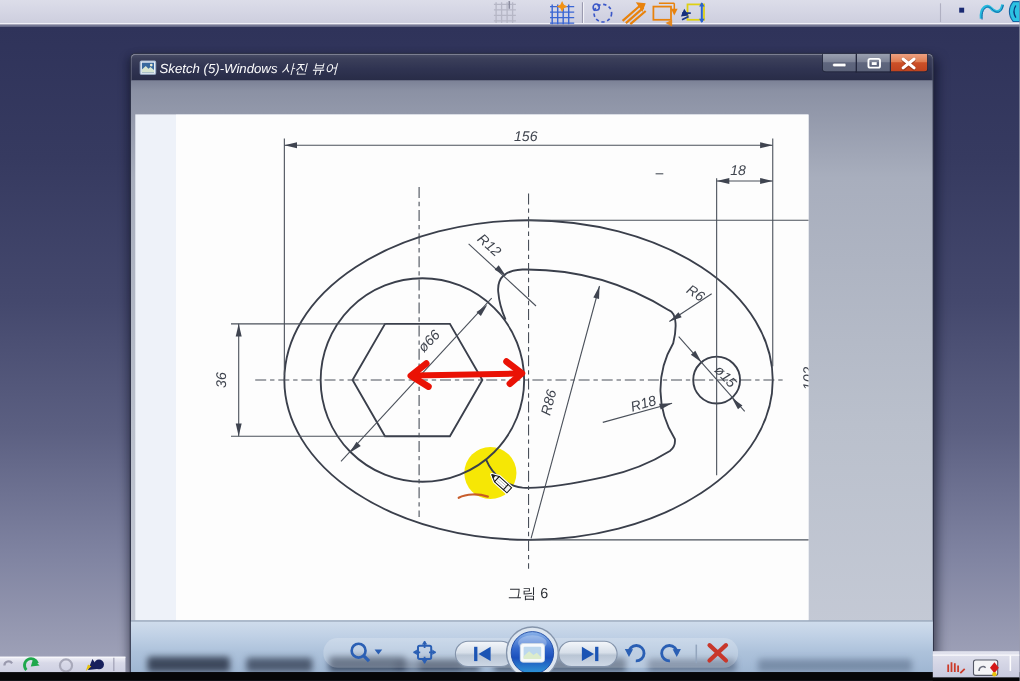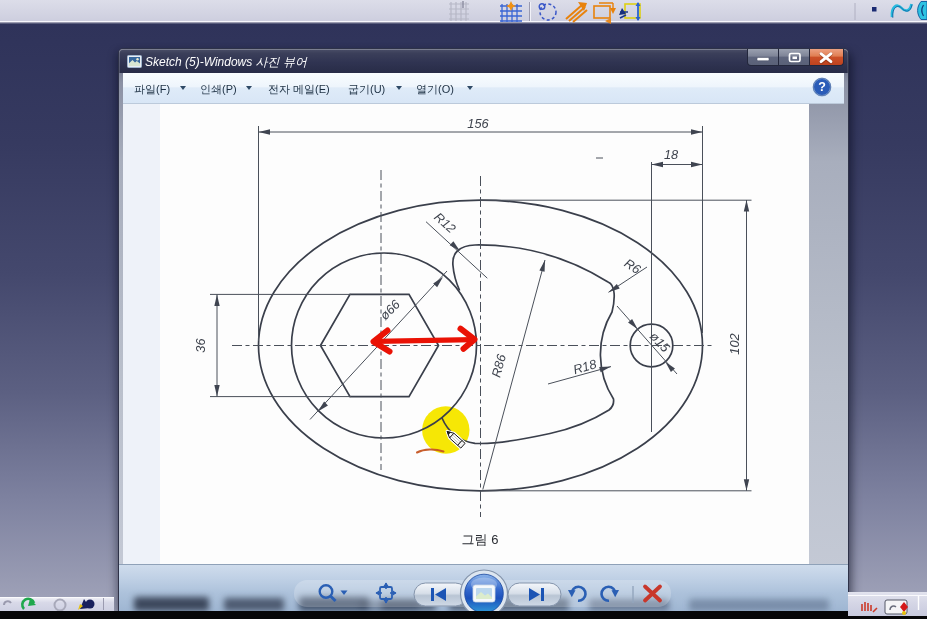--- a/index.html
+++ b/index.html
@@ -30,21 +30,21 @@
   #cmin{left:0;width:32px;background:linear-gradient(#9aa0b0 0%,#7e8497 45%,#5f667e 50%,#5a6178 100%);border-bottom-left-radius:4px;}
   #cmax{left:31px;width:32px;background:linear-gradient(#9aa0b0 0%,#7e8497 45%,#5f667e 50%,#5a6178 100%);}
   #cclose{left:62px;width:35px;background:linear-gradient(#eda081 0%,#e07e52 45%,#cc5028 50%,#bf431f 100%);border-bottom-right-radius:4px;}
   
   #menubar{position:absolute;left:4px;top:24px;width:721px;height:31px;
        background:linear-gradient(#f9fcfe 0%, #eef5fc 45%, #dfebf8 50%, #d8e6f6 100%);
        border-bottom:1px solid #bccadb;box-sizing:border-box;}
   .mi{position:absolute;top:9px;font-size:11px;color:#1c2f42;}
   .caret{position:absolute;top:13px;width:0;height:0;border-left:3.5px solid transparent;border-right:3.5px solid transparent;border-top:4.2px solid #2f4a66;}
   
-  #content{position:absolute;left:4px;top:55px;width:686px;height:460px;background:#eef2f9;overflow:hidden;}
+  #content{position:absolute;left:4px;top:55px;width:612px;height:460px;background:#eef2f9;overflow:hidden;}
   #scan{position:absolute;left:37px;top:0px;width:669px;height:460px;background:#fdfdfd;}
   
   #vbar{position:absolute;left:0px;top:515px;width:729px;height:47px;
      background:linear-gradient(#cfdcec 0%, #bfd0e5 30%, #adc2db 60%, #9fb6d2 100%);
      border-top:1px solid #8fa1b8;box-sizing:border-box;}
   
   #blurband{position:absolute;left:0;top:545px;width:729px;height:17px;filter:blur(3px);}
   
   #blkstrip{position:absolute;left:0;top:611px;width:927px;height:8px;background:#060608;z-index:5;}
   #blk2{position:absolute;left:848px;top:616px;width:79px;height:3px;background:#060608;z-index:7;}
@@ -127,36 +127,20 @@
       <svg width="100" height="17" style="left:0;top:0" viewBox="0 0 100 17">
         <rect x="10" y="8.5" width="12" height="3.2" rx="1.2" fill="#fff" stroke="#454a60" stroke-width="0.5"></rect>
         <rect x="42.5" y="4.5" width="10.5" height="8" rx="1.5" fill="none" stroke="#fff" stroke-width="1.7"></rect>
         <rect x="45.5" y="7.5" width="4.5" height="2.6" fill="#fff"></rect>
         <g stroke="#7a2a10" stroke-width="4" stroke-linecap="round" opacity="0.5">
           <path d="M74.3 5.3 L83.7 13.1 M83.7 5.3 L74.3 13.1"></path>
         </g>
         <g stroke="#fff" stroke-width="2.8" stroke-linecap="round">
           <path d="M74 4.7 L84 12.7 M84 4.7 L74 12.7"></path>
         </g>
-      </svg>
-    </div>
-    <div id="menubar">
-      <div class="mi" style="left:11px">파일(F)</div>
-        <div class="caret" style="left:56.5px"></div>
-      <div class="mi" style="left:77px">인쇄(P)</div>
-        <div class="caret" style="left:122.5px"></div>
-      <div class="mi" style="left:145px">전자 메일(E)</div>
-      <div class="mi" style="left:225px">굽기(U)</div>
-        <div class="caret" style="left:272.5px"></div>
-      <div class="mi" style="left:293px">열기(O)</div>
-        <div class="caret" style="left:343.5px"></div>
-      <svg width="20" height="20" style="left:689px;top:4px" viewBox="0 0 20 20">
-        <circle cx="10" cy="10" r="8.7" fill="#2a5cb8" stroke="#98b6dc" stroke-width="1.4"></circle>
-        <circle cx="10" cy="10" r="8.7" fill="none" stroke="#1a3d85" stroke-width="0.5"></circle>
-        <text x="10" y="14.2" font-size="12.5" font-weight="bold" fill="#ffffff" text-anchor="middle" font-family="Liberation Sans,sans-serif">?</text>
       </svg>
     </div>
     <div id="content">
       <div id="scan"></div>
       <svg id="draw" width="721" height="460" style="left:0;top:0" viewBox="0 0 721 460">
         <defs>
           <path id="ah" d="M0,0 L-11.5,2.7 L-11.5,-2.7 Z" fill="#3f4450"></path>
         </defs>
         <circle cx="322.8" cy="326" r="23.7" fill="#f6e705"></circle>
 

